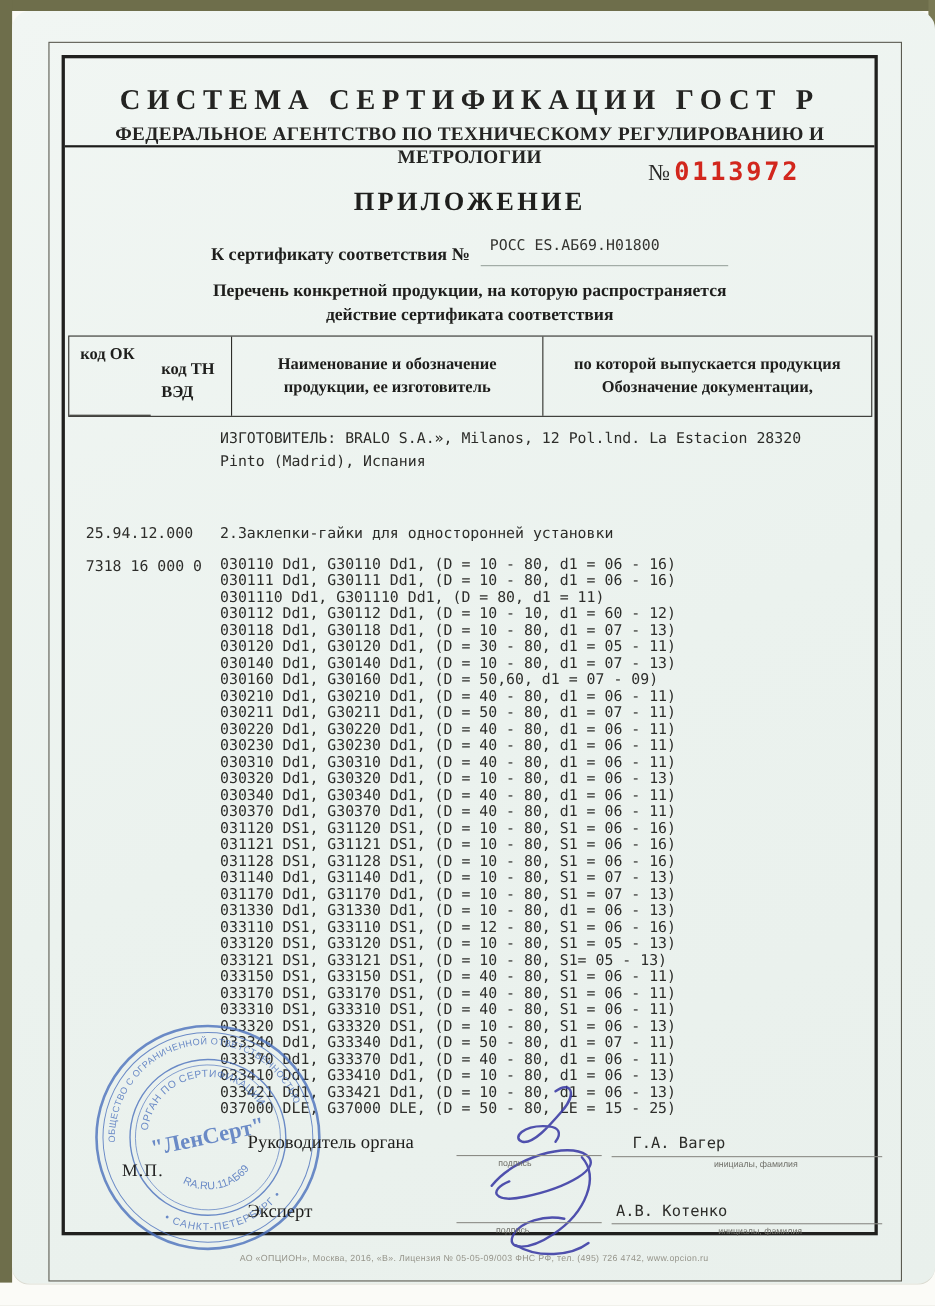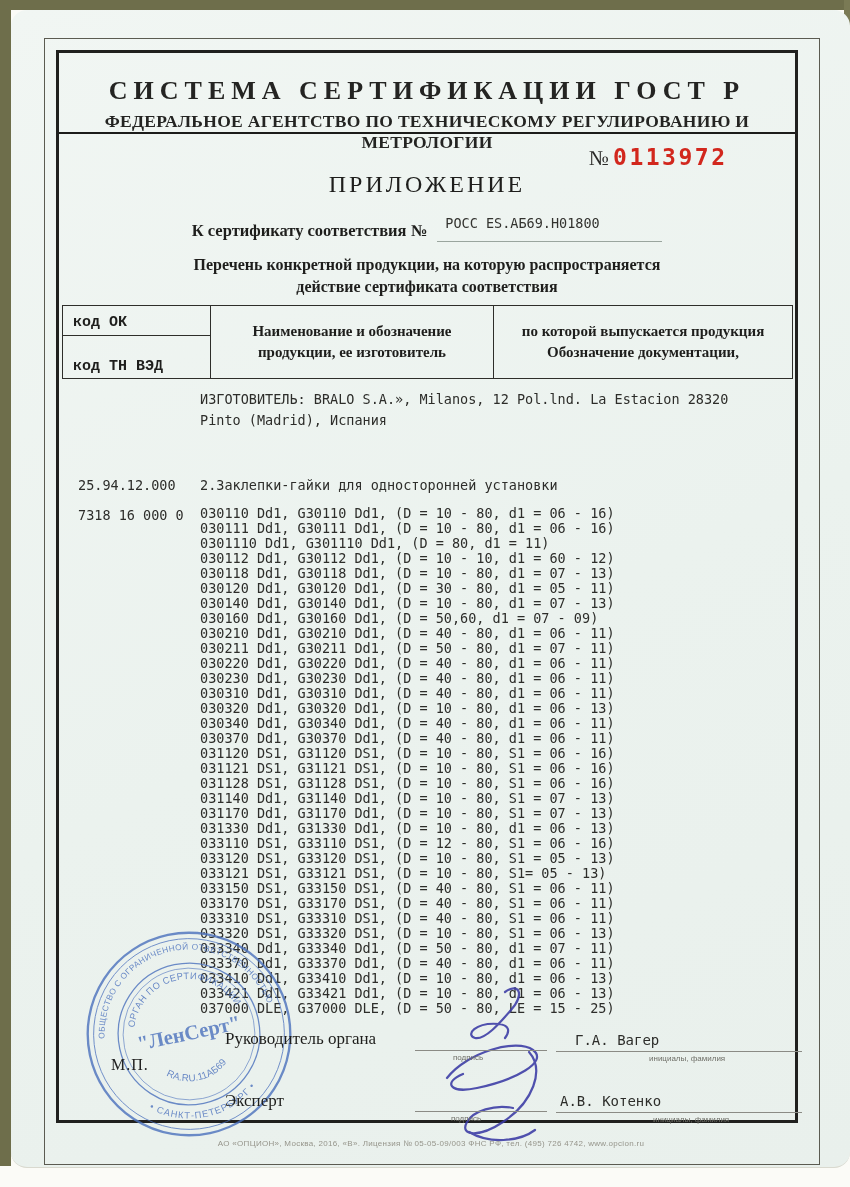--- a/index.html
+++ b/index.html
@@ -42,21 +42,21 @@
 
   .doc-no { position:absolute; left:578px; top:134px; white-space:nowrap; }
   .doc-no .prefix { font-size:21px; color:#2a2a28; }
   .doc-no .num {
     font-family:"DejaVu Sans Mono", monospace;
     font-size:23px; font-weight:bold; letter-spacing:2.5px; color:#d2271d;
   }
 
   .t-main {
     position:absolute; left:60px; top:161px; width:712px; text-align:center;
-    font-size:24px; font-weight:normal; letter-spacing:3px;
+    font-size:24px; font-weight:bold; letter-spacing:3px;
   }
 
   .cert-row {
     position:absolute; left:60px; top:196px; width:712px; height:36px;
     display:flex; justify-content:center; align-items:flex-end; gap:10px;
   }
   .cert-label { font-size:16.5px; font-weight:bold; padding-bottom:1px; }
   .cert-line  { position:relative; width:225px; height:32px; border-bottom:1.5px solid #9aa59e; }
   .cert-number {
     position:absolute; left:8px; bottom:10px; white-space:nowrap;
@@ -68,21 +68,21 @@
     font-size:16px; font-weight:bold;
   }
   .sub1 { top:246px; } .sub2 { top:268px; }
 
   .spec-table {
     position:absolute; left:51px; top:295px; width:731px; height:74px;
     display:grid; grid-template-columns:148px 283px 1fr;
     border:1.2px solid #2e2e2a;
     font-size:15px; font-weight:bold; line-height:21px;
   }
-  .spec-table .c1 { border-right:1.2px solid #2e2e2a; display:flex; flex-direction:column;font-family:Liberation Mono, monospace; }
+  .spec-table .c1 { border-right:1.2px solid #2e2e2a; display:flex; flex-direction:row; }
   .spec-table .c1a { flex:1; padding:6px 0 0 10px; border-bottom:1.2px solid #2e2e2a; }
   .spec-table .c1b { flex:1; padding:20px 0 0 10px; }
   .spec-table .c2 { border-right:1.2px solid #2e2e2a; display:flex; flex-direction:column; justify-content:center; text-align:center; }
   .spec-table .c3 { display:flex; flex-direction:column; justify-content:center; text-align:center; }
 
   .mono { font-family:"DejaVu Sans Mono", monospace; font-size:13.5px; color:#2d2d2a; white-space:nowrap; }
   .mfr1 { position:absolute; left:189px; top:381px; }
   .mfr2 { position:absolute; left:189px; top:402px; }
   .code-ok     { position:absolute; left:67px;  top:467px; }
   .group-title { position:absolute; left:189px; top:467px; }

